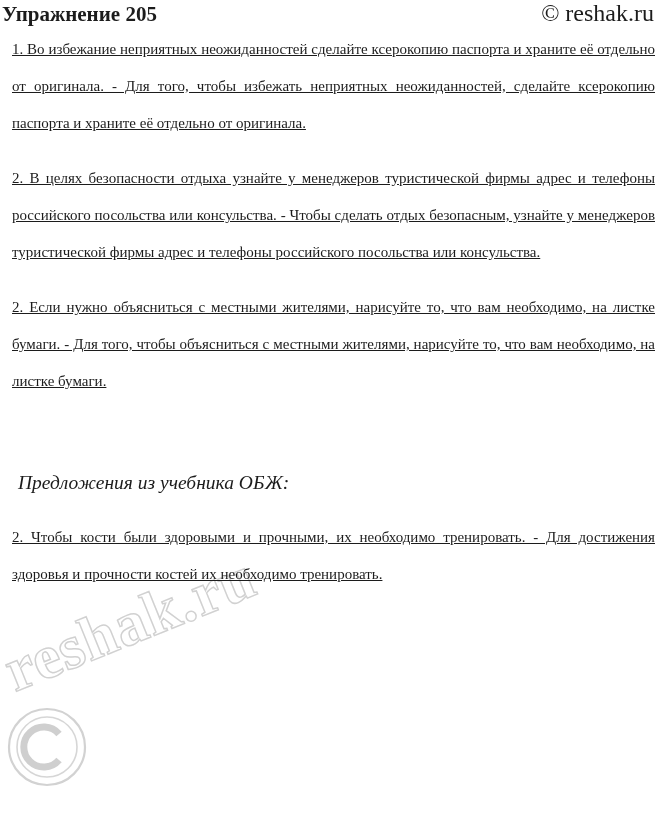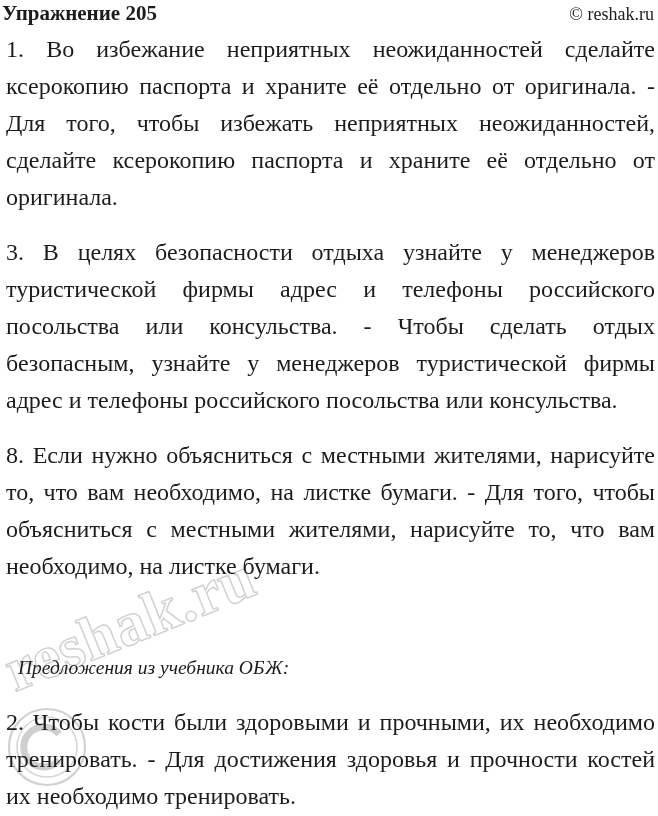--- a/index.html
+++ b/index.html
@@ -72,39 +72,40 @@
     text-align: right;
   }
   .doc-title {
     font-size: 21px;
     font-weight: 700;
     line-height: 24px;
     letter-spacing: 0px;
     white-space: nowrap;
   }
   .doc-credit {
-    font-size: 18px;
+    font-size: 24px;
     font-weight: 400;
     line-height: 24px;
     white-space: nowrap;
     padding-right: 1px;
   }
 
   
   .content {
     position: relative;
     z-index: 2;
   }
   p.para {
-    margin: 0 0 18px 4px;
-    font-size: 24px;
+    margin: 0 0 18px 10px;
+    font-size: 15px;
     line-height: 37px;
     text-align: justify;
     text-justify: inter-word;
     hyphens: none;
+    text-decoration: underline;
   }
   p.para:last-child { margin-bottom: 0; }
 
   .section-heading {
     margin: 0 0 0 16px;
     font-size: 19.5px;
     line-height: 37px;
     font-style: italic;
     text-align: left;
     white-space: nowrap;
@@ -131,23 +132,23 @@
 
   <div class="doc-header">
     <div class="doc-title">Упражнение 205</div>
     <div class="doc-credit">© reshak.ru</div>
   </div>
 
   <div class="content">
 
     <p class="para">1. Во избежание неприятных неожиданностей сделайте ксерокопию паспорта и храните её отдельно от оригинала. - Для того, чтобы избежать неприятных неожиданностей, сделайте ксерокопию паспорта и храните её отдельно от оригинала.</p>
 
-    <p class="para">3. В целях безопасности отдыха узнайте у менеджеров туристической фирмы адрес и телефоны российского посольства или консульства. - Чтобы сделать отдых безопасным, узнайте у менеджеров туристической фирмы адрес и телефоны российского посольства или консульства.</p>
+    <p class="para">2. В целях безопасности отдыха узнайте у менеджеров туристической фирмы адрес и телефоны российского посольства или консульства. - Чтобы сделать отдых безопасным, узнайте у менеджеров туристической фирмы адрес и телефоны российского посольства или консульства.</p>
 
-    <p class="para">8. Если нужно объясниться с местными жителями, нарисуйте то, что вам необходимо, на листке бумаги. - Для того, чтобы объясниться с местными жителями, нарисуйте то, что вам необходимо, на листке бумаги.</p>
+    <p class="para">2. Если нужно объясниться с местными жителями, нарисуйте то, что вам необходимо, на листке бумаги. - Для того, чтобы объясниться с местными жителями, нарисуйте то, что вам необходимо, на листке бумаги.</p>
 
     <div class="gap-large"></div>
 
     <p class="section-heading">Предложения из учебника ОБЖ:</p>
 
     <div class="gap-small"></div>
 
 
     <p class="para">2. Чтобы кости были здоровыми и прочными, их необходимо тренировать. - Для достижения здоровья и прочности костей их необходимо тренировать.</p>
 

